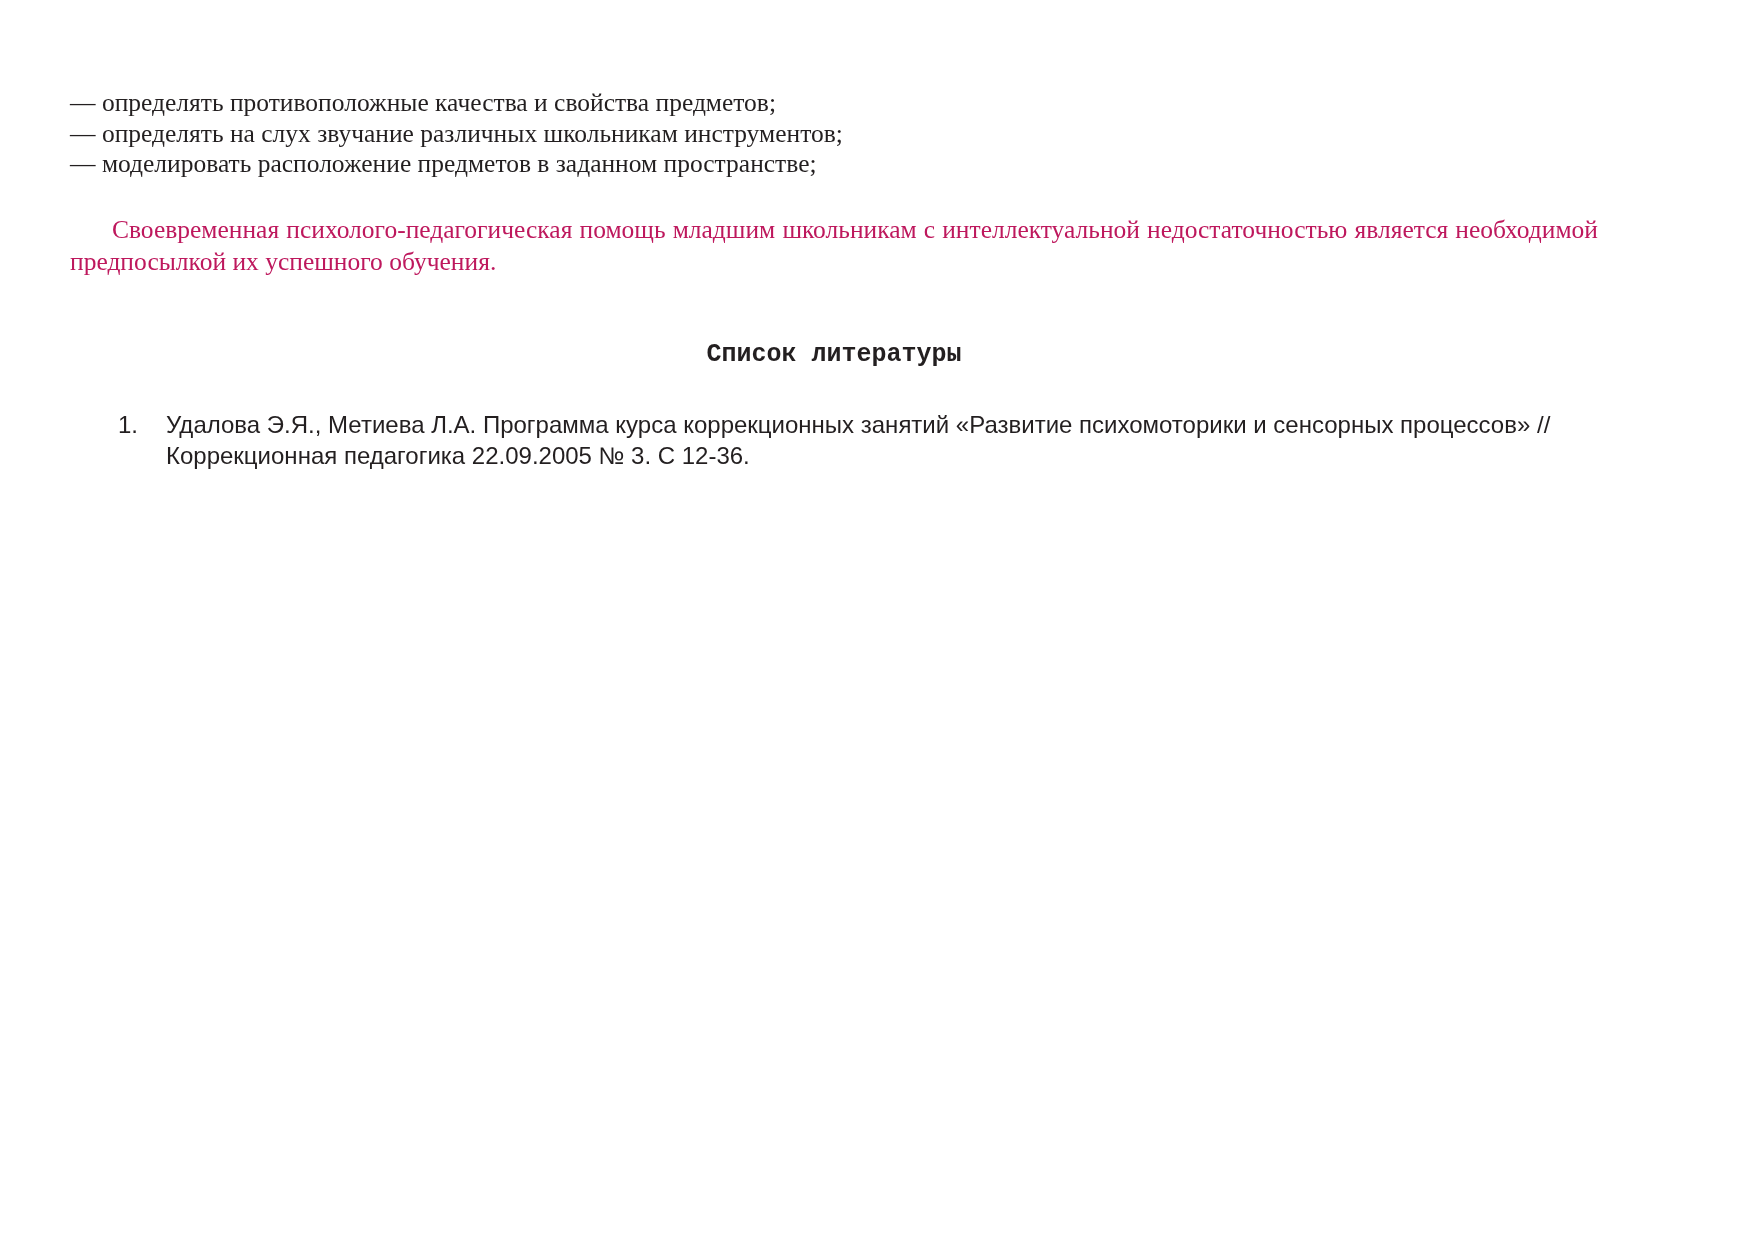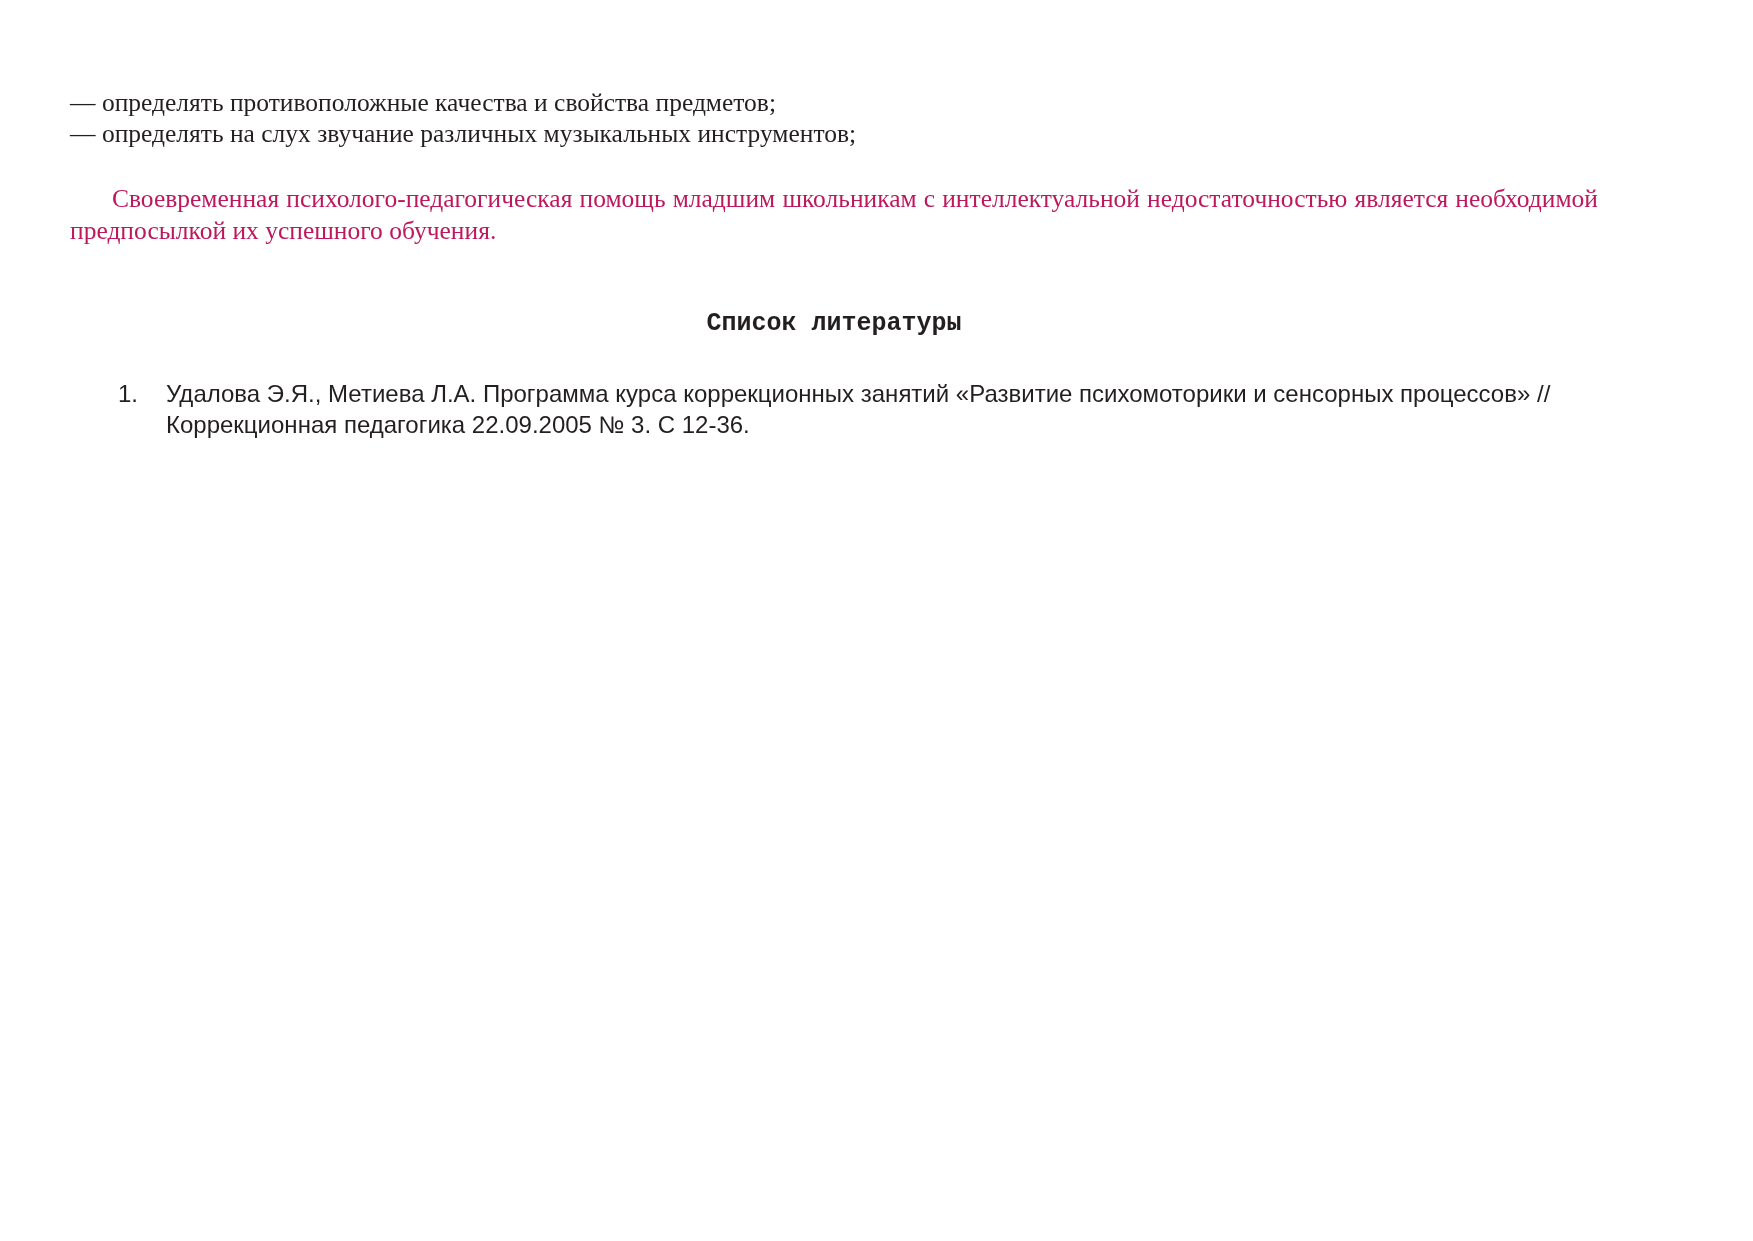--- a/index.html
+++ b/index.html
@@ -78,21 +78,22 @@
   }
 </style>
 </head>
 <body>
 
 <div class="page">
   <div class="content">
 
     <ul class="bullet-list">
       <li class="bullet-item">— определять противоположные качества и свойства предметов;</li>
-      <li class="bullet-item">— определять на слух звучание различных музыкальных инструментов;</li>
+      <li class="bullet-item">— определять на слух звучание различных школьникам инструментов;</li>
+      <li class="bullet-item">— моделировать расположение предметов в заданном пространстве;</li>
     </ul>
 
     <p class="para">Своевременная психолого-педагогическая помощь младшим школьникам с интеллектуальной недостаточностью является необходимой предпосылкой их успешного обучения.</p>
 
     <h2 class="section-title">Список литературы</h2>
 
     <ol class="ref-list">
       <li class="ref-item">
         <span class="ref-num">1.</span>
         <span>Удалова Э.Я., Метиева Л.А. Программа курса коррекционных занятий «Развитие психомоторики и сенсорных процессов» //Коррекционная педагогика 22.09.2005 № 3. С 12-36.</span>

